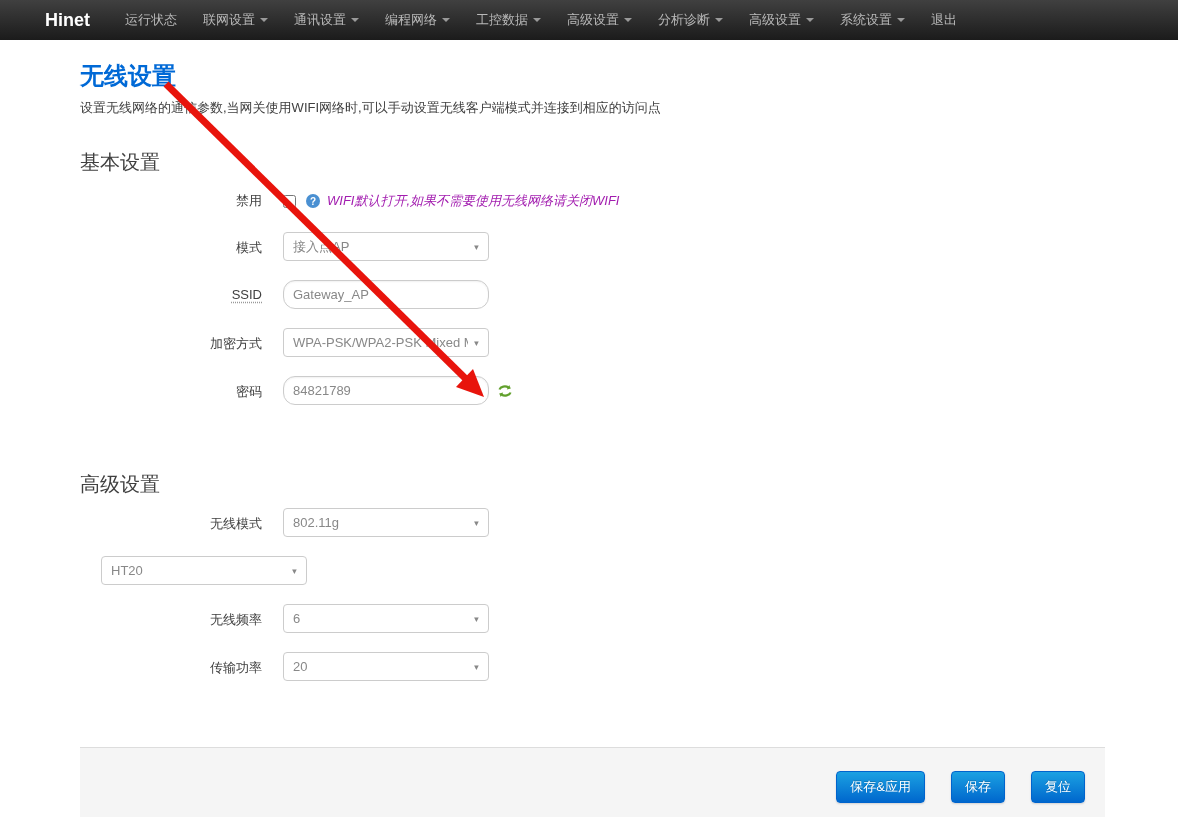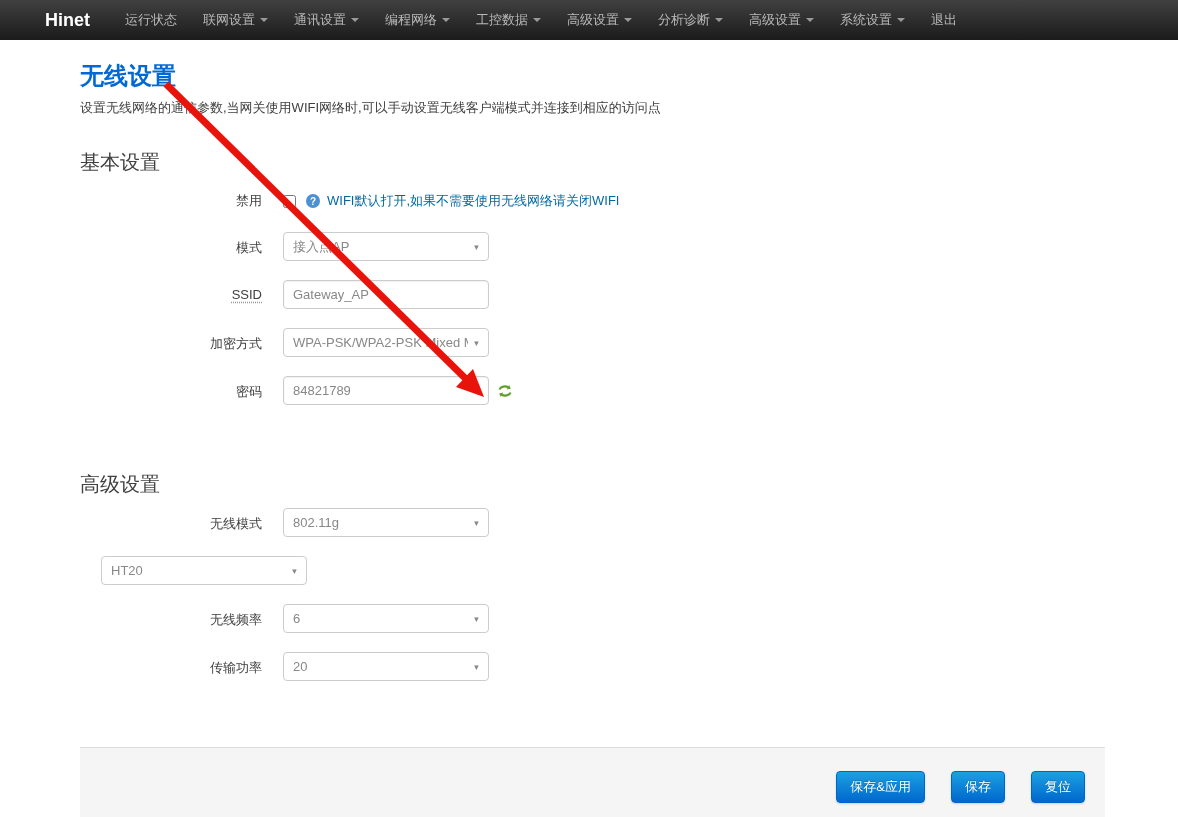--- a/index.html
+++ b/index.html
@@ -29,37 +29,37 @@
   .rows-advanced { margin-top:10px; }
 
   .field-row { display:flex; align-items:flex-start; margin-bottom:19px; }
   .field-row.compact { margin-bottom:22px; padding-top:4px; }
   .field-label { width:182px; text-align:right; font-size:13px; color:#404040;
                  padding-top:7px; flex-shrink:0; }
   .field-row.compact .field-label { padding-top:0; }
   .field-label.hinted { text-decoration:underline dotted #999; text-underline-offset:3px; }
   .field-control { margin-left:21px; display:flex; align-items:center; }
 
-  .text-input { width:206px; height:29px; border:1px solid #ccc; border-radius:4px;
+  .text-input { width:206px; height:29px; border:1px solid #ccc; border-radius:12px;
                 padding:0 9px; font-size:13px; color:#888;
                 font-family:"Liberation Sans","DejaVu Sans",sans-serif;
                 box-shadow:inset 0 1px 2px rgba(0,0,0,0.06); outline:none; }
 
   .fake-select { position:relative; width:206px; height:29px; border:1px solid #ccc;
                  border-radius:4px; background:#fff; display:flex; align-items:center;
                  padding:0 20px 0 9px; color:#888; font-size:13px; cursor:pointer; }
   .fake-select .val { overflow:hidden; white-space:nowrap; flex:1; }
   .fake-select .sel-arrow { position:absolute; right:6px; top:50%;
                             transform:translateY(-50%) scale(0.72); color:#888; font-size:11px; }
 
   .checkbox { width:13px; height:13px; margin-top:1px; cursor:pointer; }
   .help-icon { display:inline-flex; align-items:center; justify-content:center;
                width:14px; height:14px; border-radius:50%; background:#4a90d2;
                color:#fff; font-size:10px; font-weight:bold; margin:0 7px 0 10px; cursor:pointer; }
-  .hint-text { font-size:13px; color:#0369a1; }
+  .hint-text { font-size:13px; color:#a21caf;font-style:italic; }
 
   .refresh-icon { margin-left:8px; cursor:pointer; display:inline-flex; }
 
   
   .footer-bar { margin-top:66px; height:80px; background:#f5f5f5;
                 box-shadow:inset 0 1px 0 #ddd; display:flex; align-items:center;
                 justify-content:flex-end; padding-right:20px; gap:26px; }
   .btn { background:linear-gradient(#1ba1e2,#0067cd); border:1px solid #0064cd;
          border-radius:4px; color:#fff; font-size:13px; padding:6px 13px;
          cursor:pointer; text-shadow:0 -1px 0 rgba(0,0,0,0.2);

